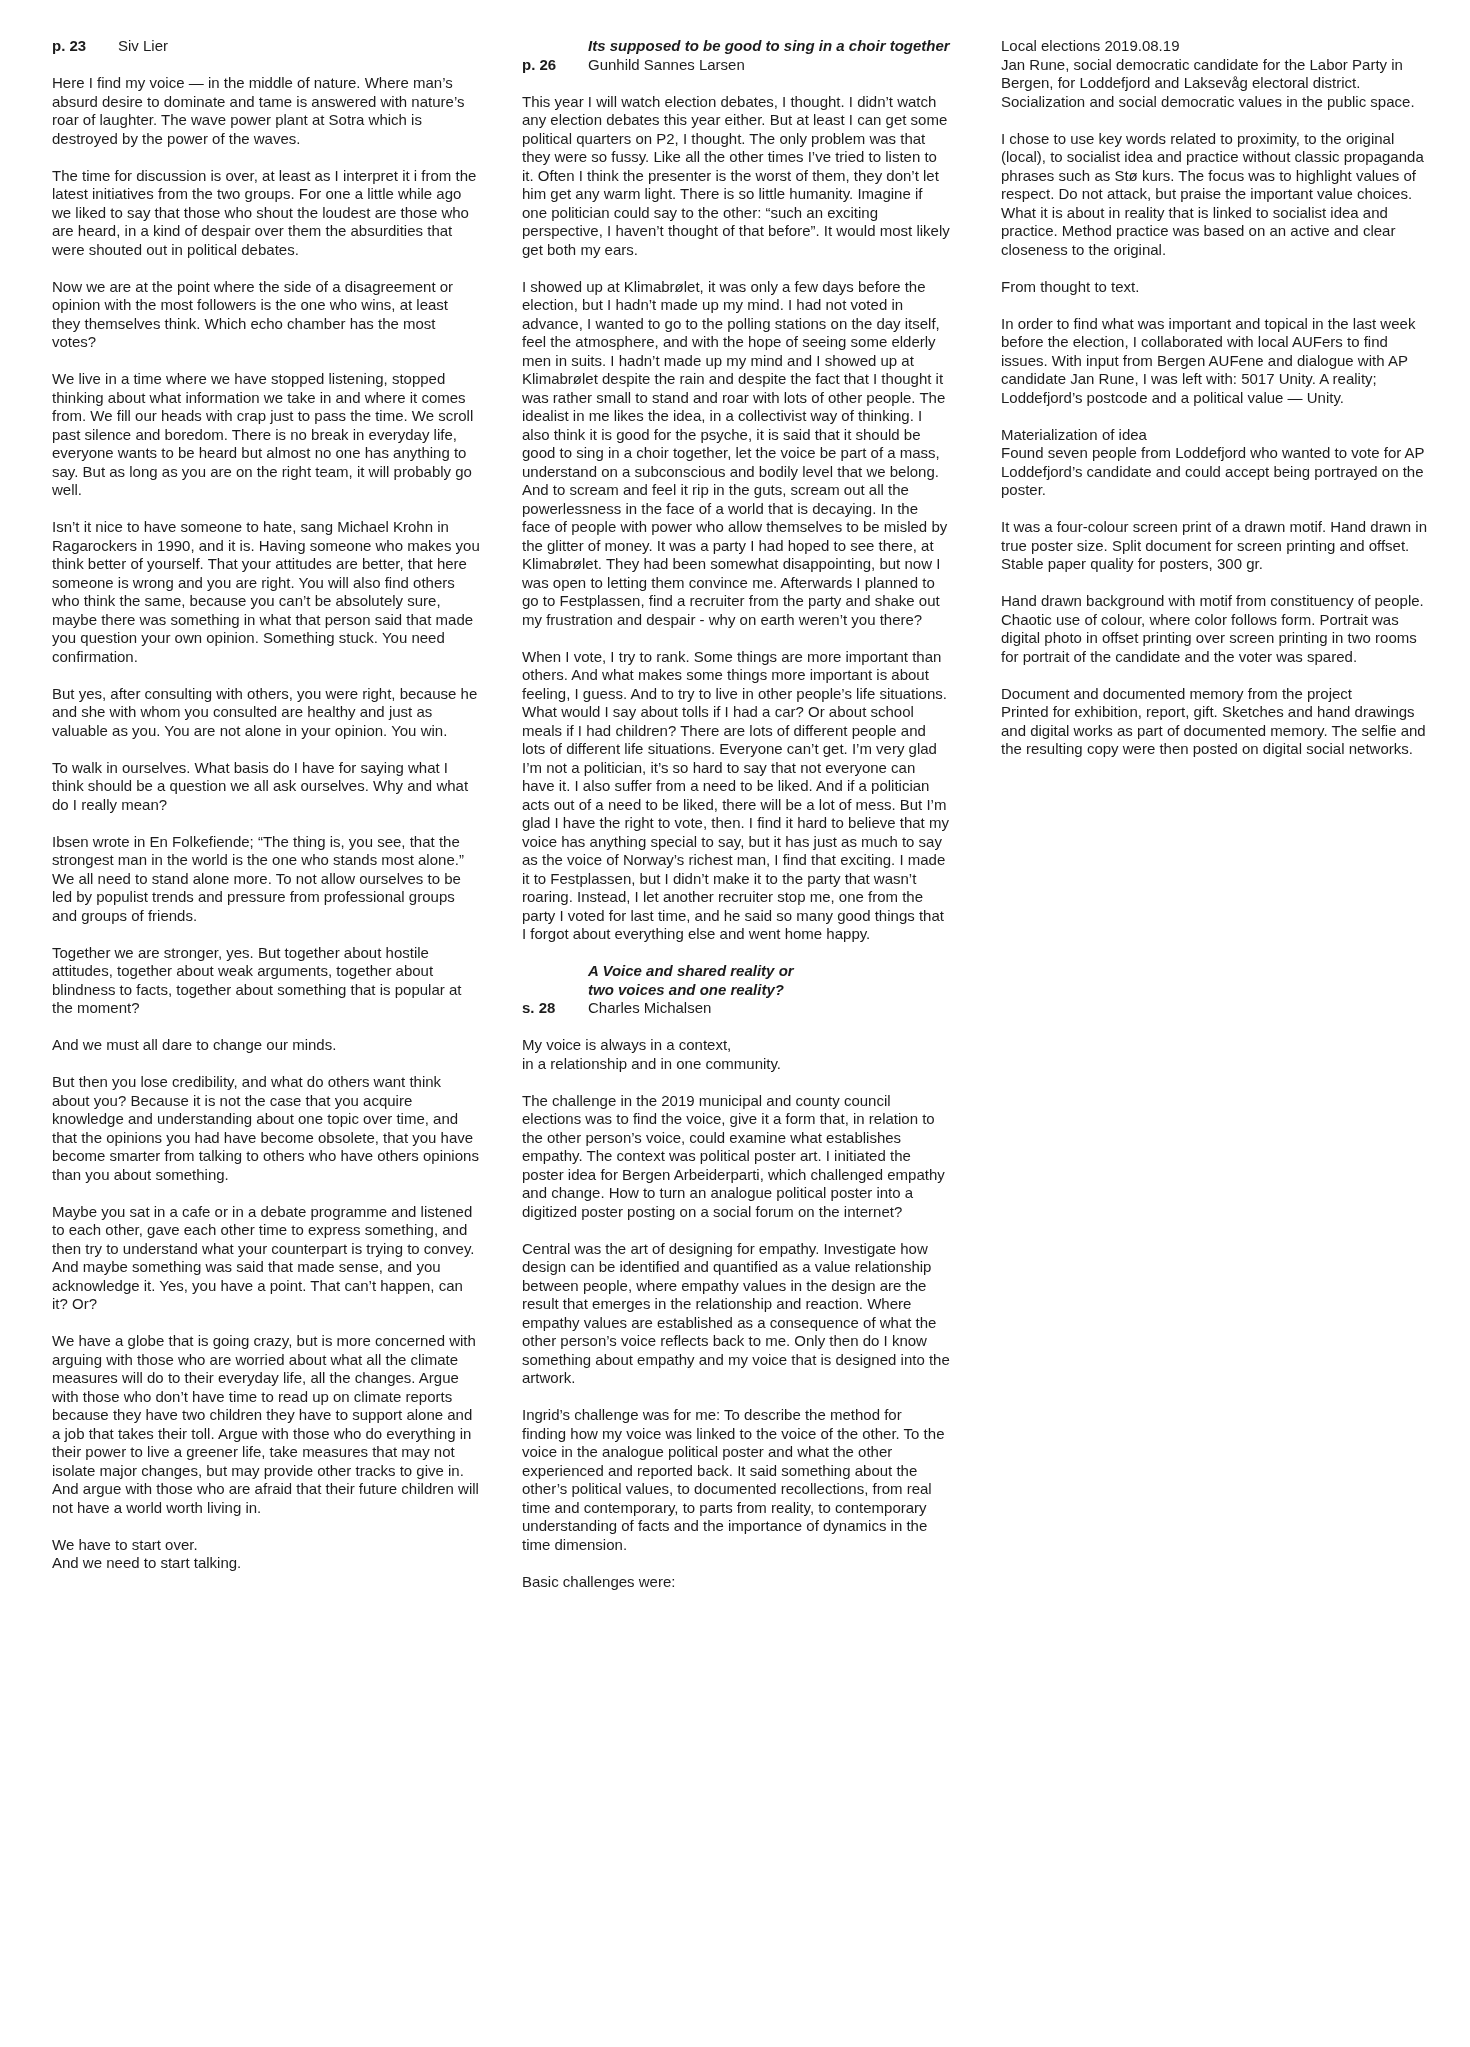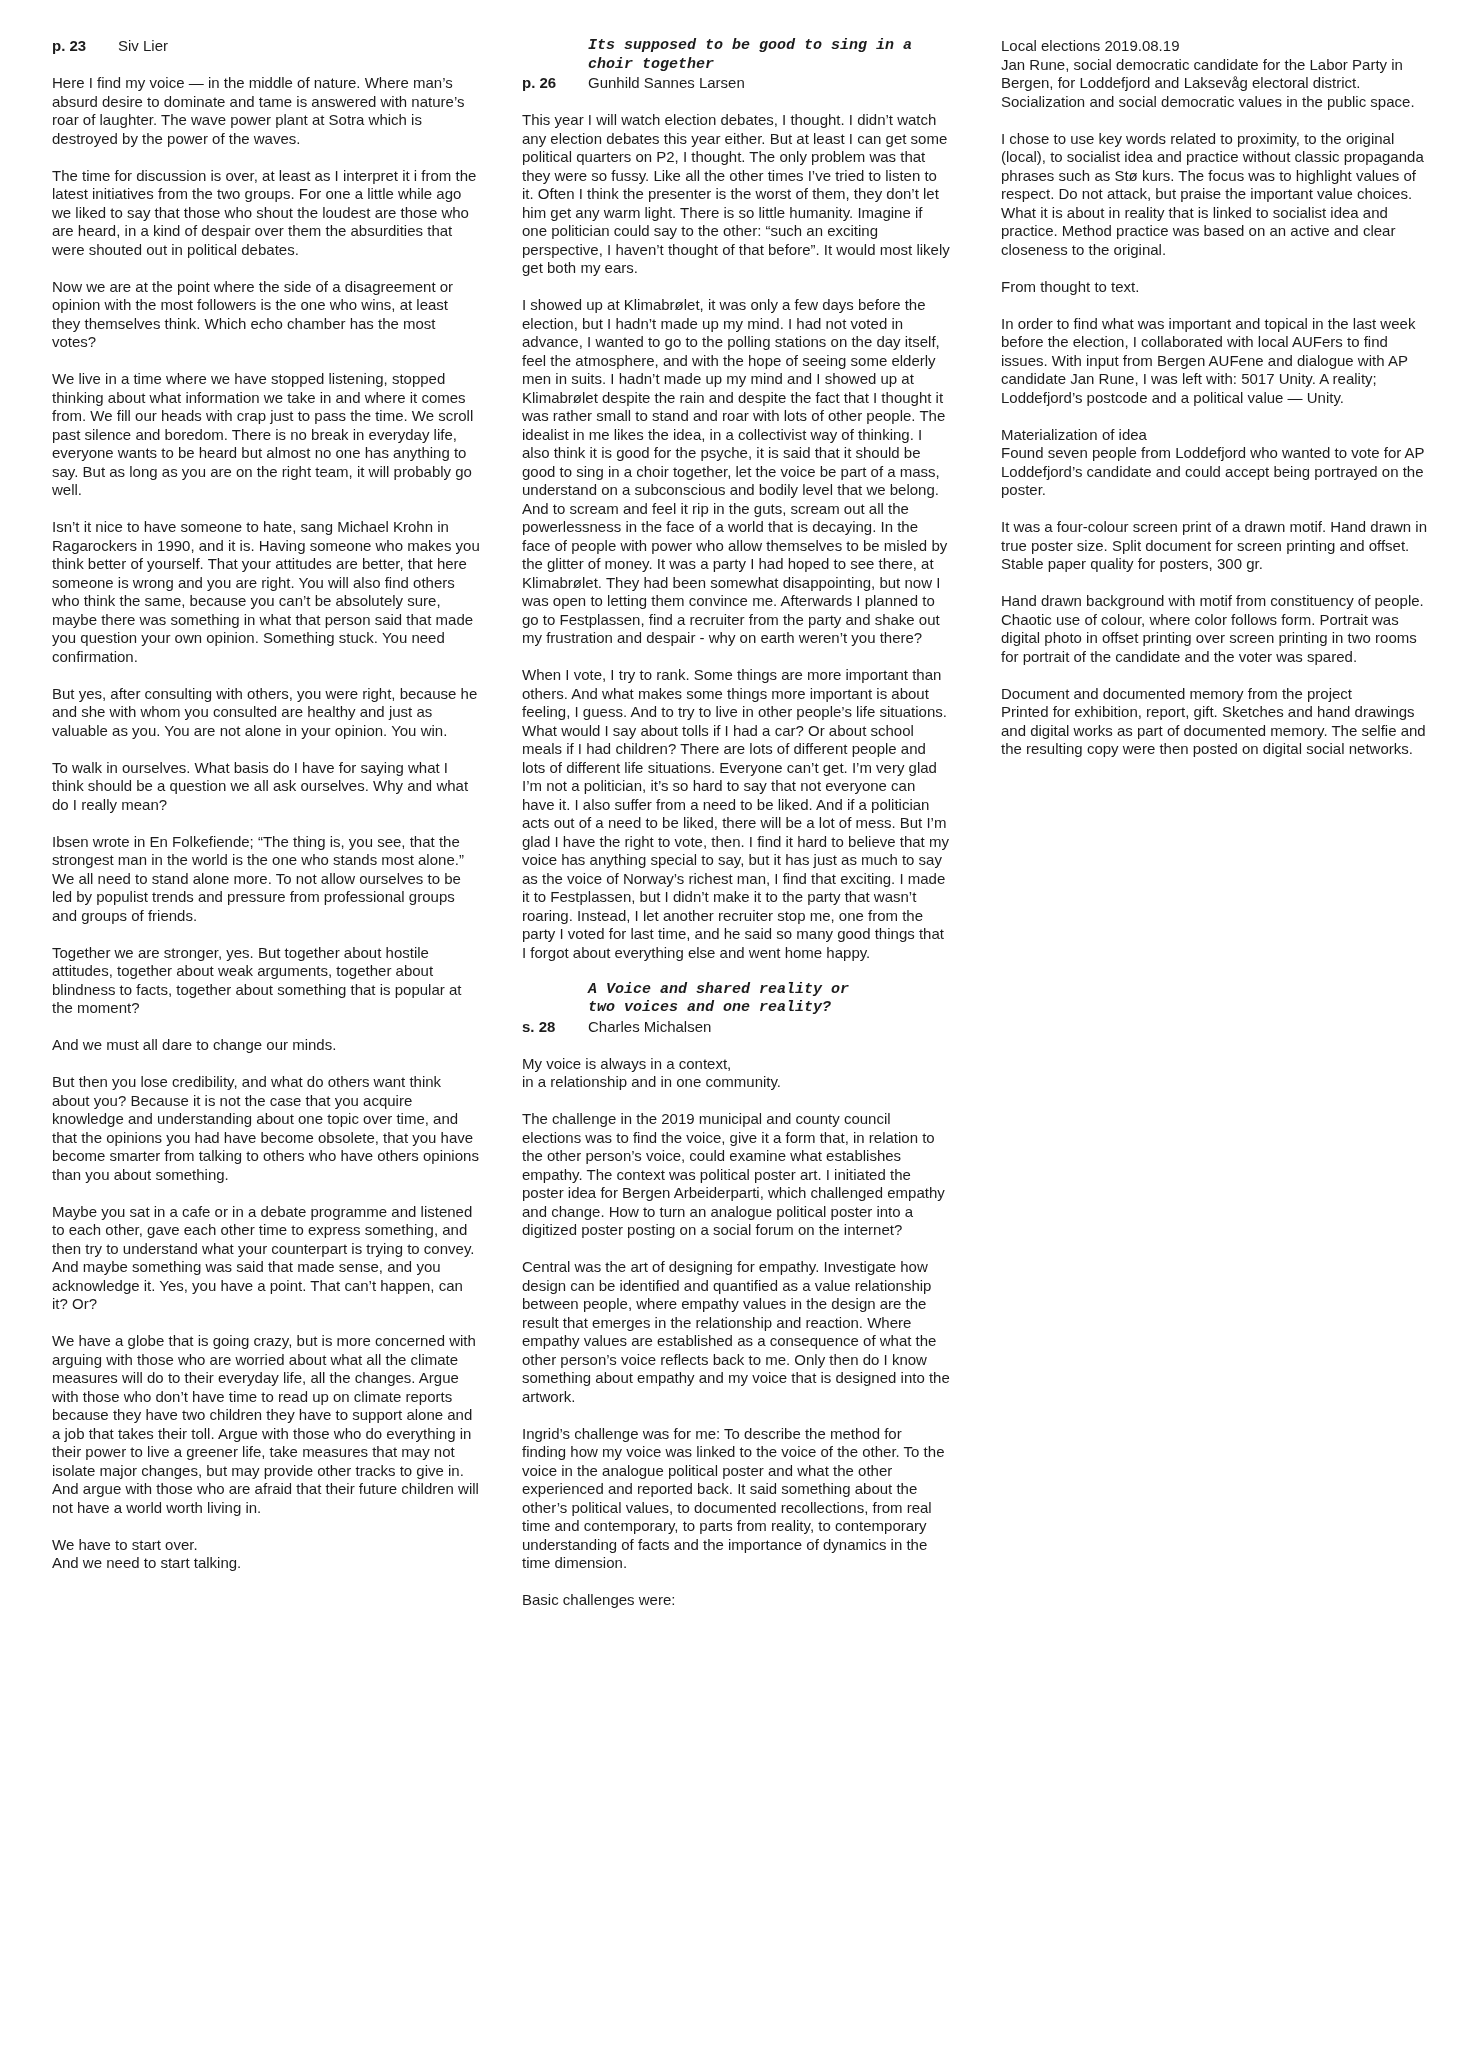--- a/index.html
+++ b/index.html
@@ -41,21 +41,20 @@
   .sec-label {
     flex: 0 0 66px;
     width: 66px;
     font-weight: bold;
   }
   .sec-titles { flex: 1 1 auto; }
   .sec-title {
     font-weight: bold;
     font-style: italic;
     white-space: pre-line;
-    font-family: Liberation Mono, monospace;
   }
   .sec-author { font-weight: normal; }
   .extra-space { margin-top: 18.5px; }
 </style>
 </head>
 <body>
 
 <div class="page">
   <div class="col col-0">
       <div class="section-header">

